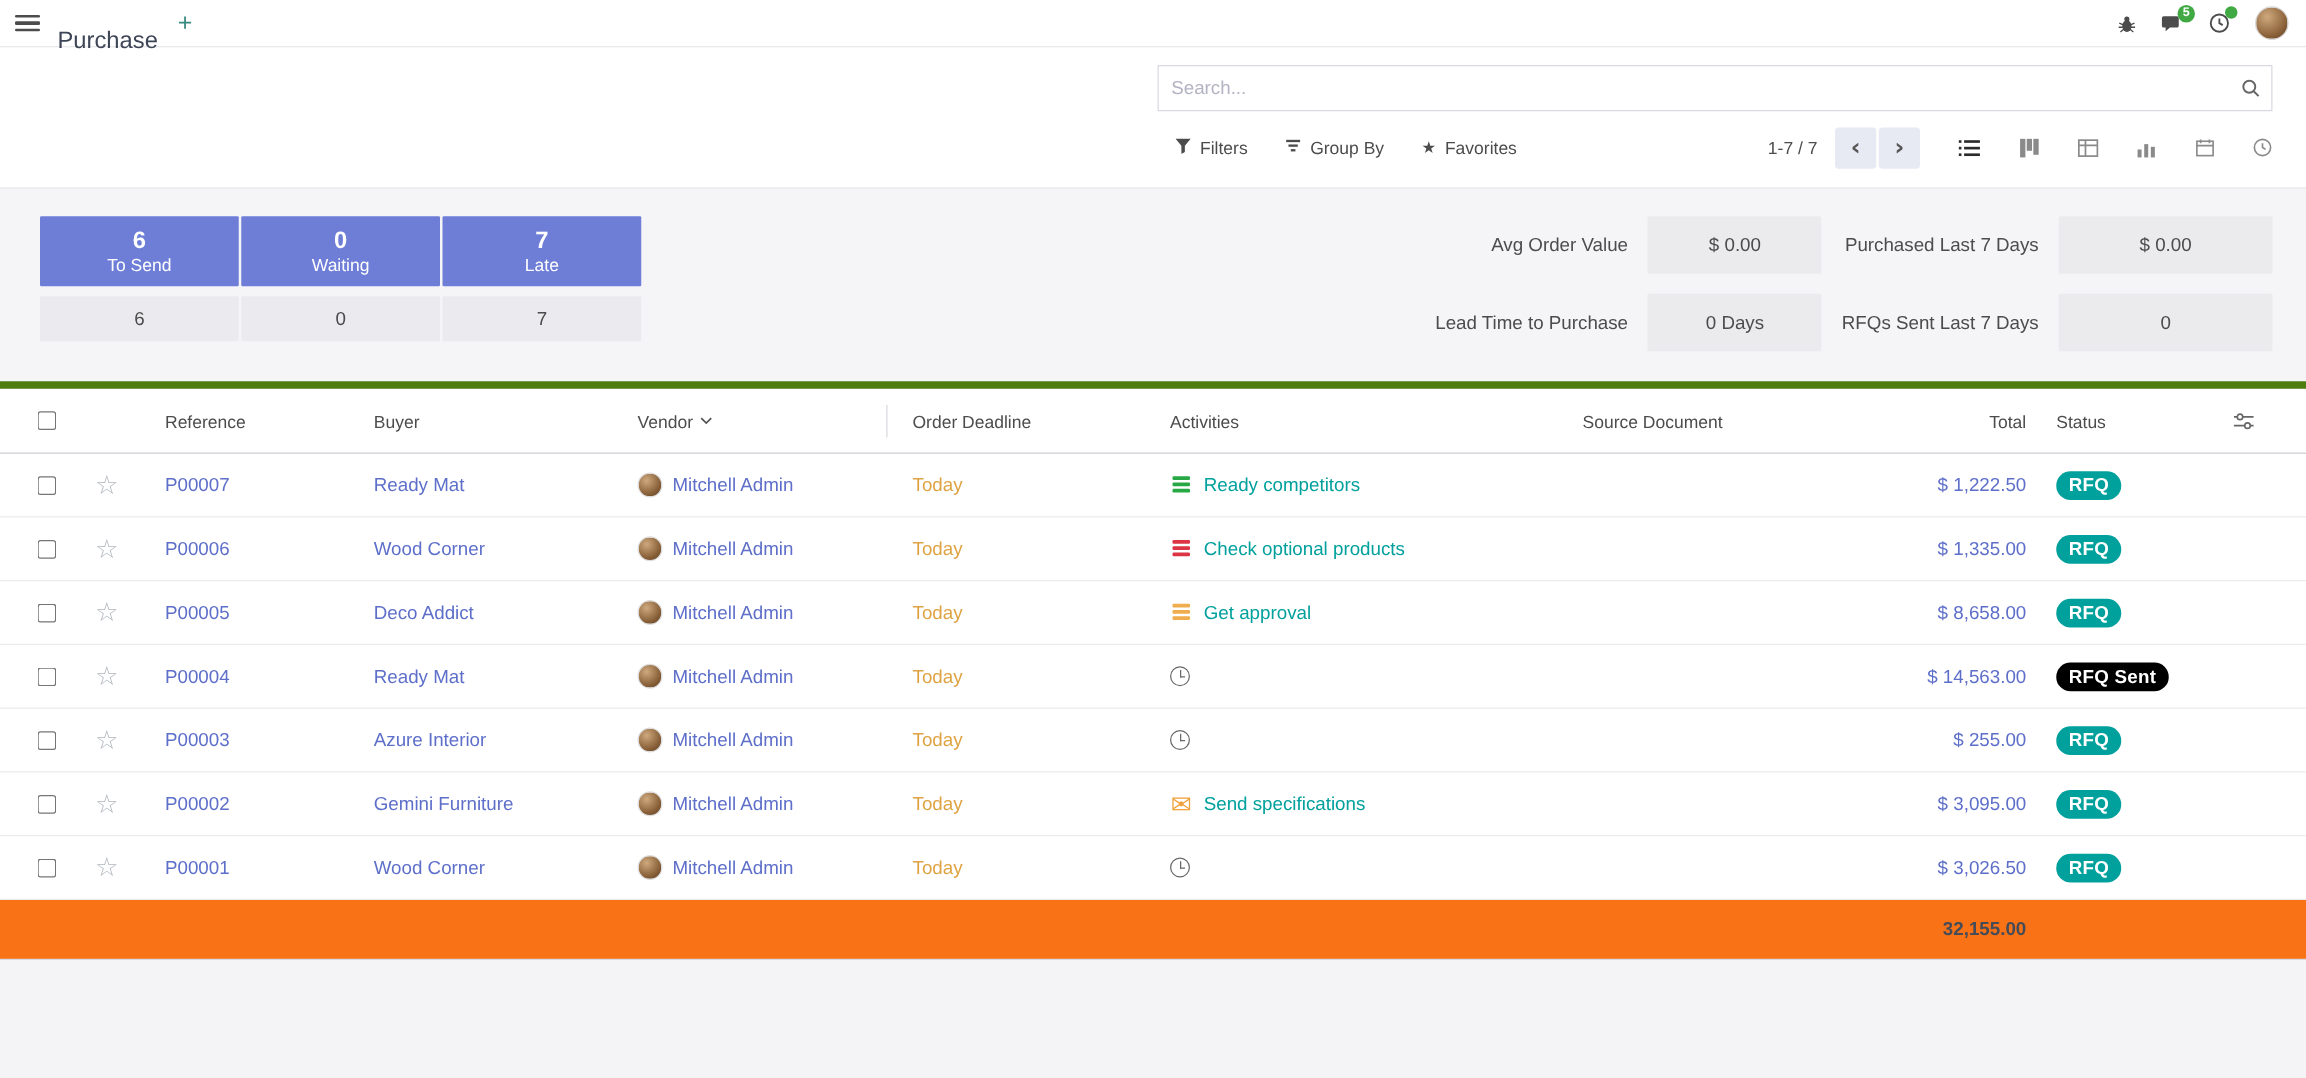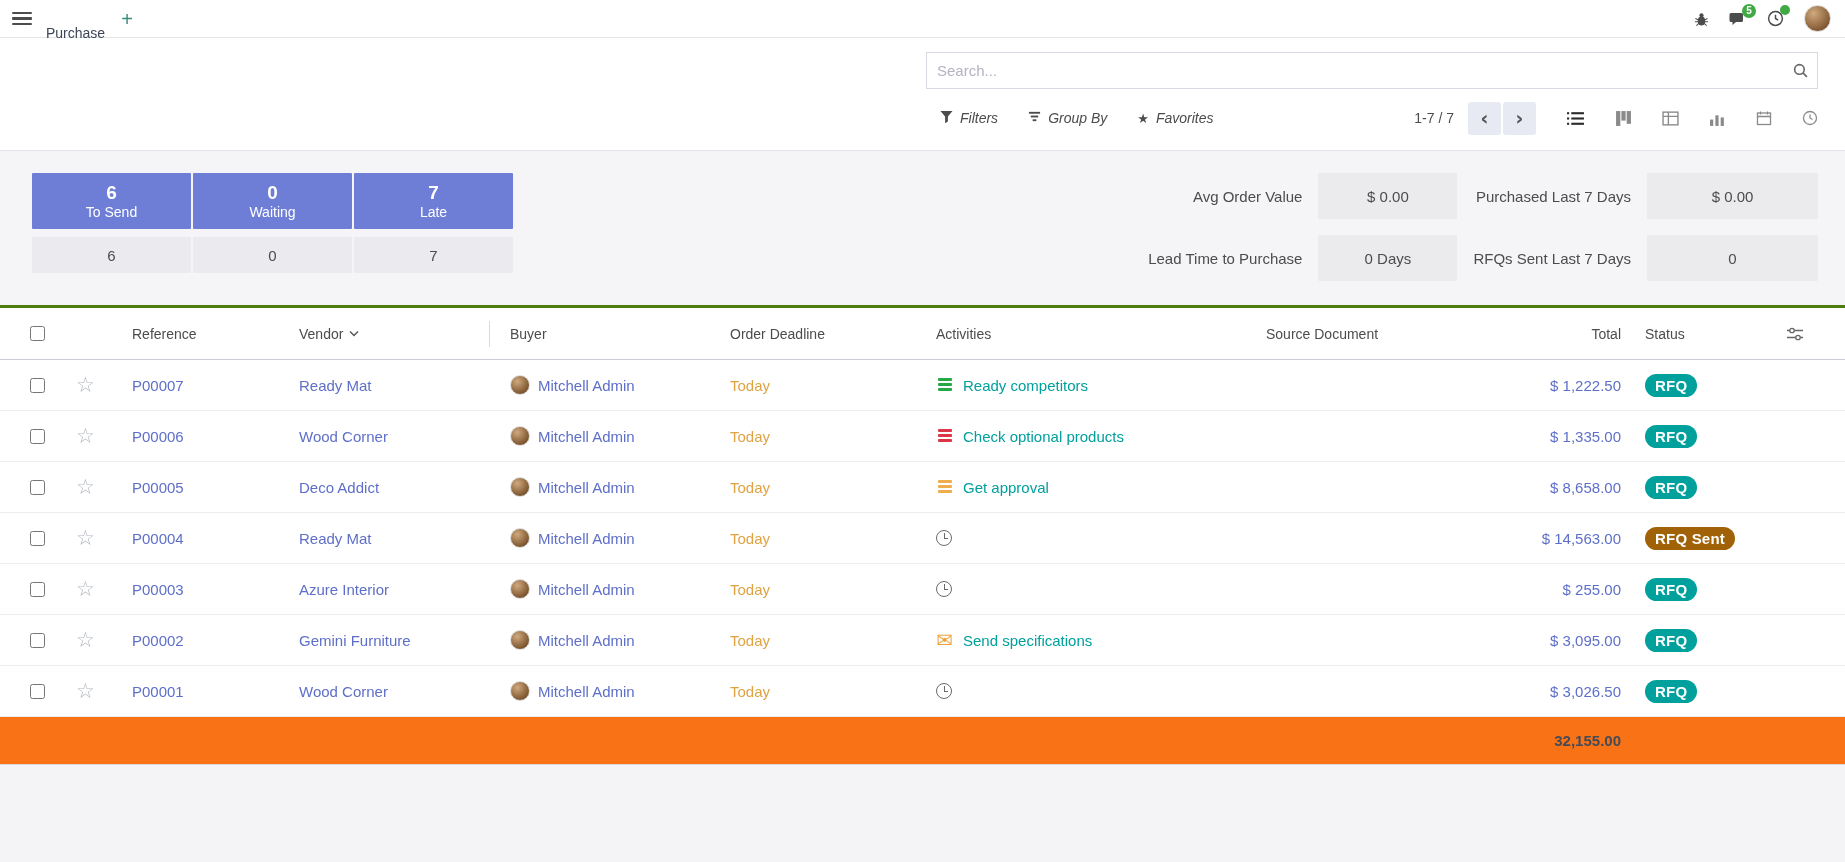--- a/index.html
+++ b/index.html
@@ -12,21 +12,21 @@
 
   
   .navbar {
     height:38px; background:#fff; border-bottom:1px solid #e3e3e8;
     display:flex; align-items:center; justify-content:space-between;
     padding:0 14px 0 12px;
   }
   .nav-left { display:flex; align-items:center; gap:14px; }
   .hamburger { width:20px; display:flex; flex-direction:column; gap:3px; cursor:pointer; }
   .hamburger i { display:block; height:2.5px; background:#4c4c4c; border-radius:1px; }
-  .app-name { font-size:14px; color:#3e4556; cursor:pointer;margin-top:29px; }
+  .app-name { font-size:19px; color:#3e4556; cursor:pointer;margin-top:29px; }
   .plus-glyph { font-size:20px; color:#3b8c80; cursor:pointer; line-height:1; margin-left:2px; }
   .nav-right { display:flex; align-items:center; gap:20px; }
   .sys-icon { position:relative; display:inline-flex; align-items:center; cursor:pointer; }
   .count-badge {
     position:absolute; top:-7px; right:-9px; min-width:14px; height:14px;
     background:var(--badge-green,#40a944); color:#fff; font-size:10px; font-weight:bold;
     border-radius:8px; display:flex; align-items:center; justify-content:center; padding:0 3px;
   }
   .dot-badge {
     position:absolute; top:-5px; right:-6px; width:10px; height:10px;
@@ -58,21 +58,21 @@
   .cp-right { margin-left:auto; width:892px; display:flex; flex-direction:column; }
   .searchbox { position:relative; height:37px; }
   .searchbox input {
     width:100%; height:37px; border:1px solid #d9d9e3; background:#fff;
     padding:0 34px 0 10px; font-size:15px; font-family:inherit; color:#4c4c4c; outline:none;
   }
   .searchbox input::placeholder { color:#b3b3c4; }
   .search-icon { position:absolute; right:9px; top:10px; cursor:pointer; }
   .cp-actions { display:flex; align-items:center; margin-top:11px; height:36px; }
   .filter-group { display:flex; align-items:center; gap:30px; padding-left:14px; }
-  .filter-btn { display:flex; align-items:center; gap:7px; font-size:14px; color:#4c4c4c; cursor:pointer; background:none; border:none; font-family:inherit;font-style:italic; }
+  .filter-btn { display:flex; align-items:center; gap:7px; font-size:14px; color:#4c4c4c; cursor:pointer; background:none; border:none; font-family:inherit; }
   .fav-star { font-family:"DejaVu Sans", sans-serif; font-size:13px; color:#4c4c4c; }
   .pager-group { margin-left:auto; display:flex; align-items:center; gap:14px; }
   .pager-text { font-size:14px; color:#4c4c4c; }
   .pager-btns { display:flex; gap:2px; }
   .pager-btn {
     width:33px; height:33px; background:#e8eaf3; border:none; border-radius:3px;
     color:#555; font-size:19px; font-weight:bold; cursor:pointer; line-height:31px;
     font-family:"DejaVu Sans", sans-serif;
   }
   .view-switcher { display:flex; align-items:center; gap:30px; margin-left:30px; }
@@ -97,21 +97,21 @@
     margin-left:auto; display:grid; align-self:center;
     grid-template-columns:auto 139px auto 171px; column-gap:18px; row-gap:12px; align-items:center;gap:16px;
   }
   .kpi-label { text-align:right; font-size:15px; color:#4c4c4c; }
   .kpi-value {
     background:#ebebee; height:46px; display:flex; align-items:center; justify-content:center;
     font-size:15px; color:#4c4c4c; border-radius:1px;
   }
 
   
-  .list { background:#fff; border-top:3px solid #4d7c0f; }
+  .list { background:#fff; border-top:6px solid #4d7c0f; }
   .t-grid {
     display:grid;
     grid-template-columns:66px 56px 167px 211px 220px 206px 330px 1fr 200px 110px 100px;
     align-items:stretch;
   }
   .cell { display:flex; align-items:center; padding:0 10px; overflow:hidden; white-space:nowrap; }
   .t-head { height:52px; border-bottom:1px solid #cccdd4; }
   .t-head .cell { font-size:14px; color:#4c4c4c; cursor:pointer; }
   .t-row { height:51px; border-bottom:1px solid #ececf0; cursor:pointer; }
   .c-select { padding-left:30px; }
@@ -313,32 +313,32 @@
 <section class="list">
   <div class="t-grid t-head">
     <div class="cell c-select">
         <input type="checkbox" style="">
       </div>
     <div class="cell"></div>
     <div class="cell">
         <span>Reference</span>
       </div>
     <div class="cell">
+        <span>Buyer</span>
+      </div>
+    <div class="cell">
       <span>Vendor</span>
       <span class="head-caret">
         <svg width="10" height="7" viewBox="0 0 10 6" fill="none" stroke="#555" stroke-width="1.4">
             <path d="M1 1l4 4 4-4"></path>
           </svg>
       </span>
       <span class="vendor-sep"></span>
     </div>
     <div class="cell">
-        <span>Buyer</span>
-      </div>
-    <div class="cell">
         <span>Order Deadline</span>
       </div>
     <div class="cell">
         <span>Activities</span>
       </div>
     <div class="cell">
         <span>Source Document</span>
       </div>
     <div class="cell c-total">
         <span>Total</span>
@@ -488,21 +488,21 @@
       <span class="act-icon act-clock" style="--ac: #6a6a6a;"></span>
       <a class="act-text"></a>
     </div>
     <div class="cell">
           <span></span>
         </div>
     <div class="cell c-total">
           <span class="amount">$ 14,563.00</span>
         </div>
     <div class="cell">
-          <span class="status-pill" style="background: #a16207;">RFQ Sent</span>
+          <span class="status-pill" style="background: #000000;">RFQ Sent</span>
         </div>
     <div class="cell"></div>
   </div>
 
   <div class="t-grid t-row">
     <div class="cell c-select">
           <input type="checkbox" style="">
         </div>
     <div class="cell">
           <span class="row-star">☆</span>

